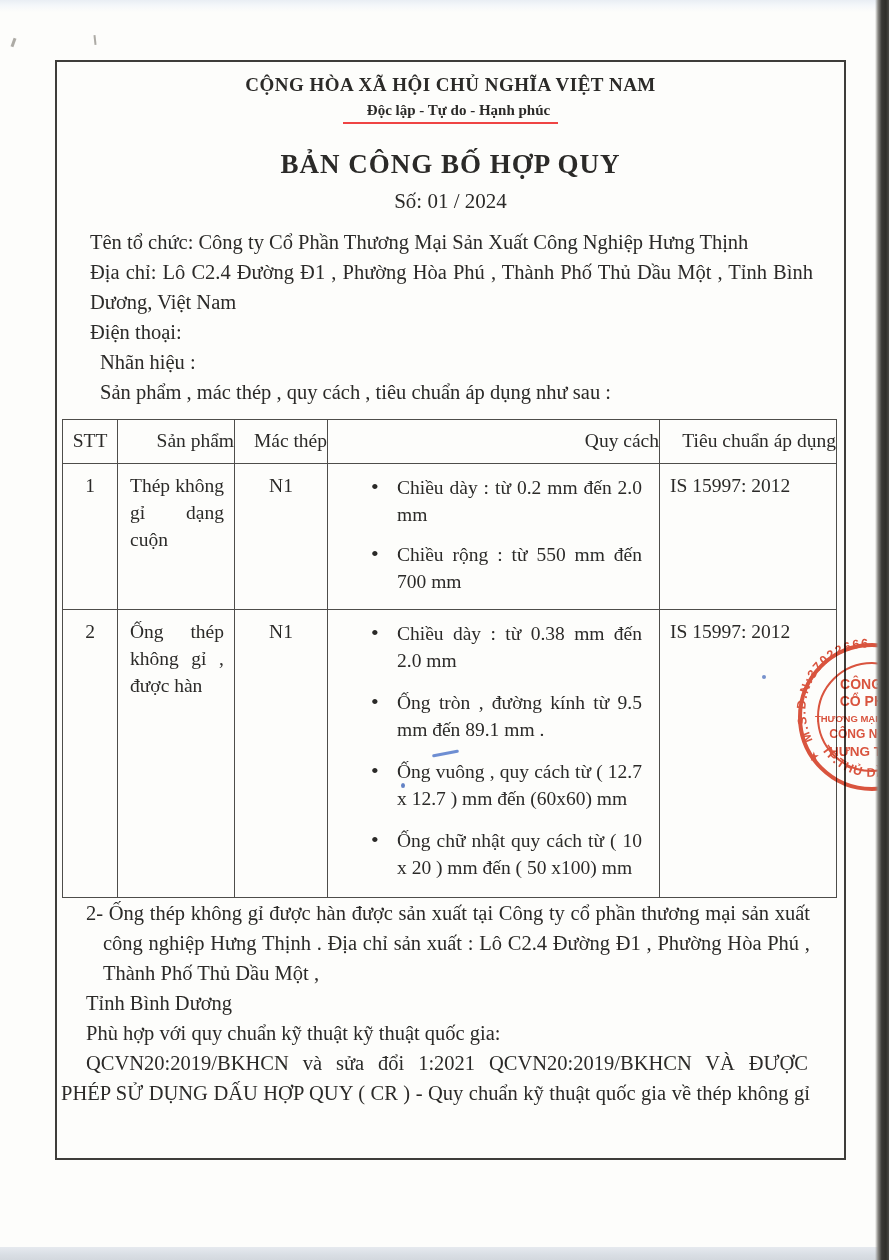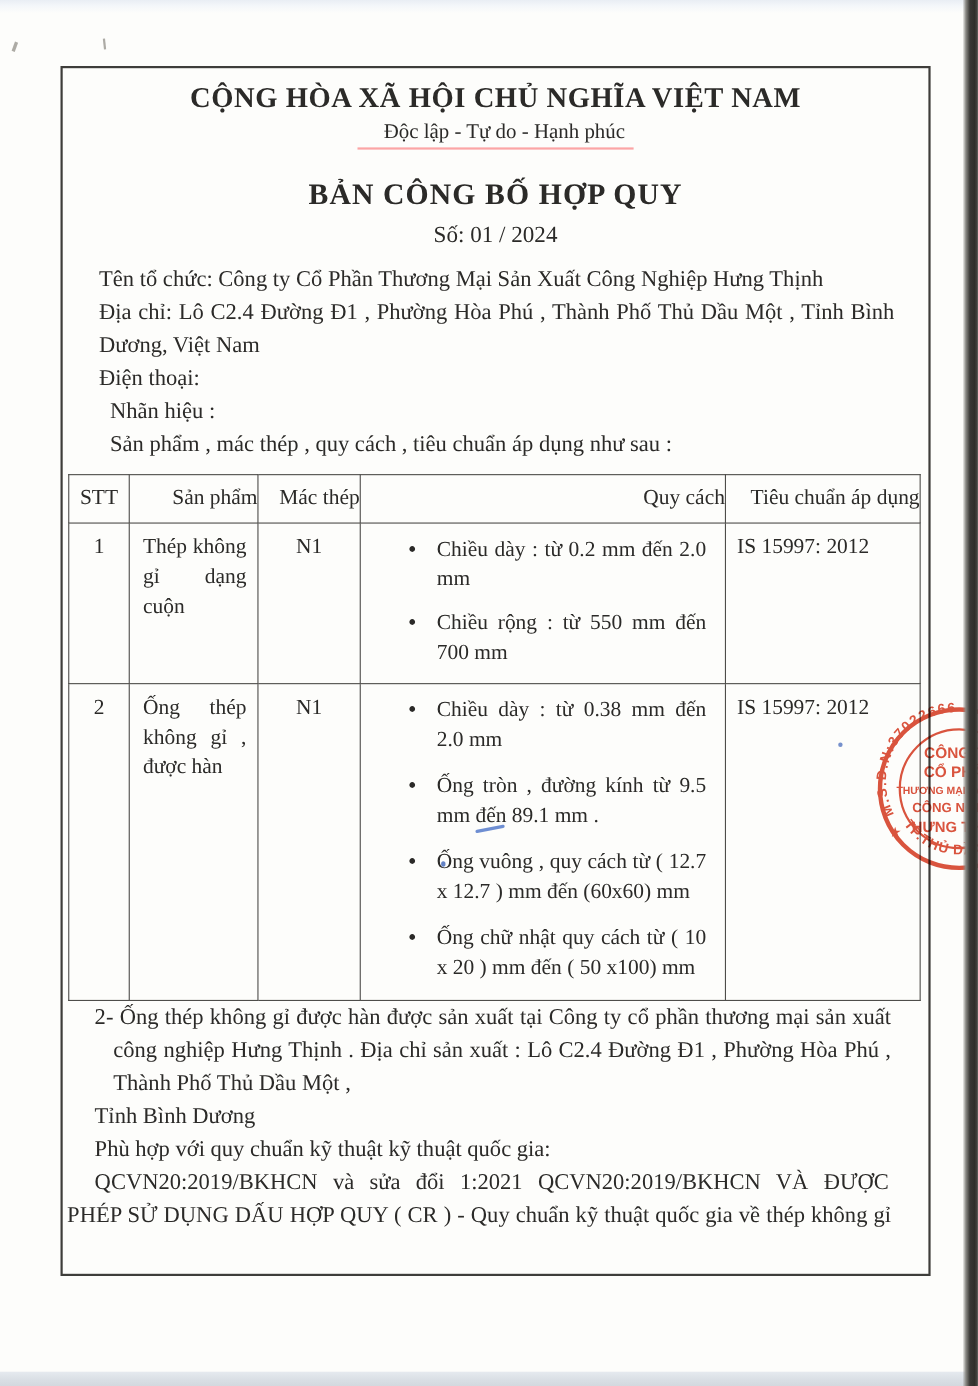--- a/index.html
+++ b/index.html
@@ -14,24 +14,24 @@
     background:linear-gradient(to bottom,#e9eef4 0%,#f4f7fa 45%,rgba(253,253,251,0) 100%);z-index:55;}
   .scan-right-band{position:absolute;right:0;top:0;width:14px;height:100%;
     background:linear-gradient(to right,rgba(185,184,180,0) 0%,#8a8984 22%,#3a3936 48%,#302f2b 78%,#4b4a46 100%);z-index:60;}
   .scan-bottom-band{position:absolute;left:0;bottom:0;width:100%;height:13px;
     background:linear-gradient(to bottom,#e6eaef 0%,#d9dee4 60%,#d3d8de 100%);z-index:58;}
 
   .frame{position:absolute;left:55px;top:60px;width:791px;height:1100px;
     border:2px solid #3e3d3a;box-sizing:border-box;z-index:10;}
 
   .center{text-align:center;}
-  .nat-line1{margin-top:12px;font-size:26px;font-weight:bold;letter-spacing:.5px;}
+  .nat-line1{margin-top:12px;font-size:19px;font-weight:bold;letter-spacing:.5px;}
   .motto-wrap{margin-top:5px;}
-  .motto{display:inline-block;font-size:19px;font-weight:normal;
-    border-bottom:2px solid #fca5a5;padding:0 8px 3px 24px;}
+  .motto{display:inline-block;font-size:15px;font-weight:bold;
+    border-bottom:2px solid #ef4444;padding:0 8px 3px 24px;}
   .doc-title{margin-top:25px;font-size:27px;font-weight:bold;letter-spacing:1px;}
   .doc-no{margin-top:9px;font-size:21px;}
 
   .para{font-size:20.5px;line-height:30px;}
   .p-org{margin:13px 36px 0 33px;text-align:justify;}
   .p-addr{margin:0 31px 0 33px;text-align:justify;}
   .p-phone{margin:0 0 0 33px;}
   .p-product{margin:3px 0 0 43px;}
   .p-brand{margin:0 0 0 43px;}
   .p-intro{margin:0 0 0 43px;}

